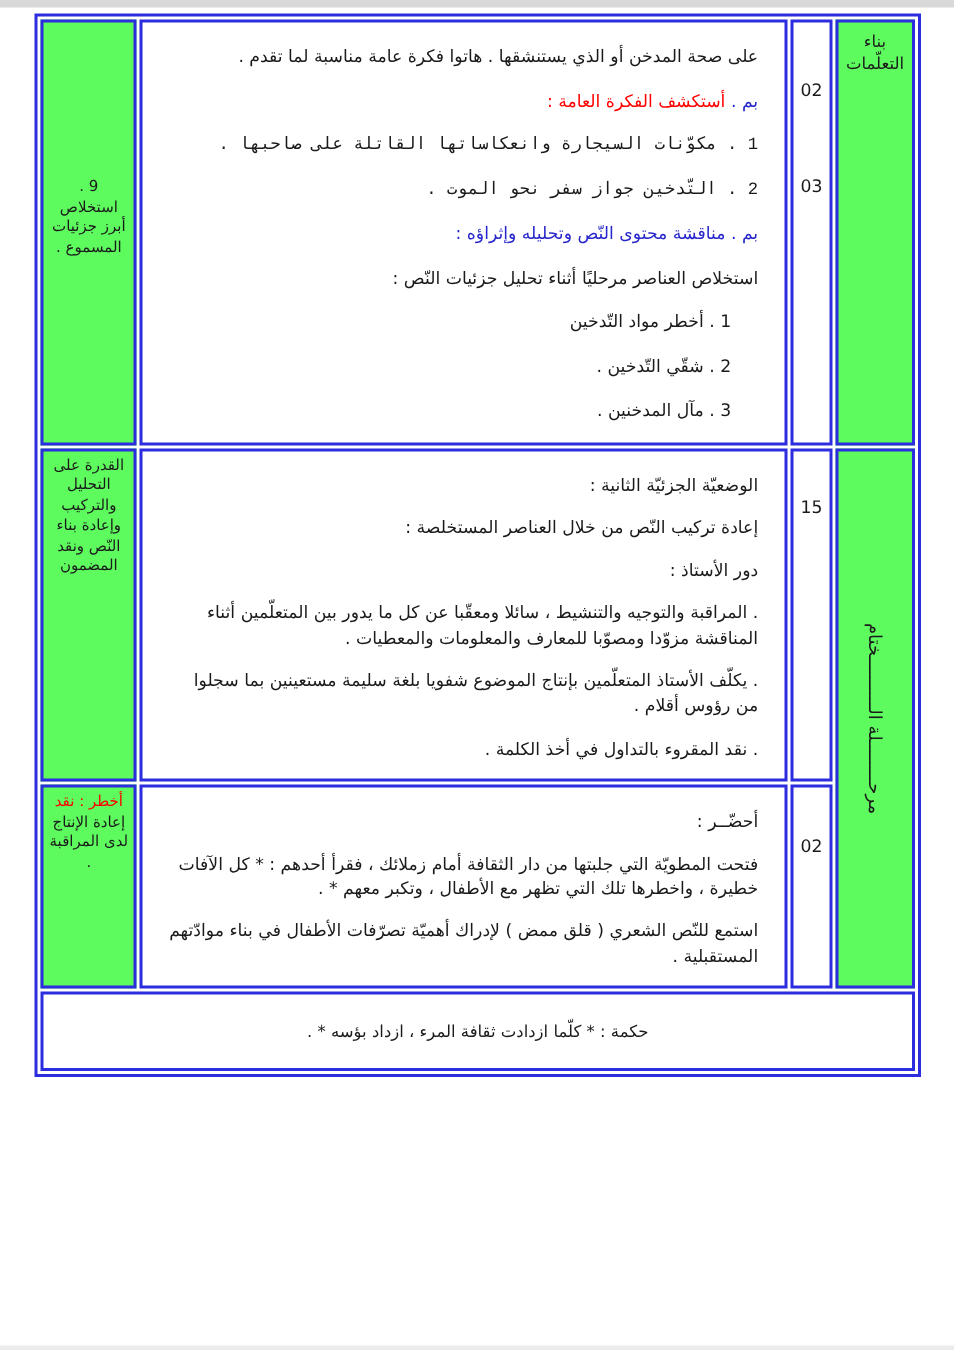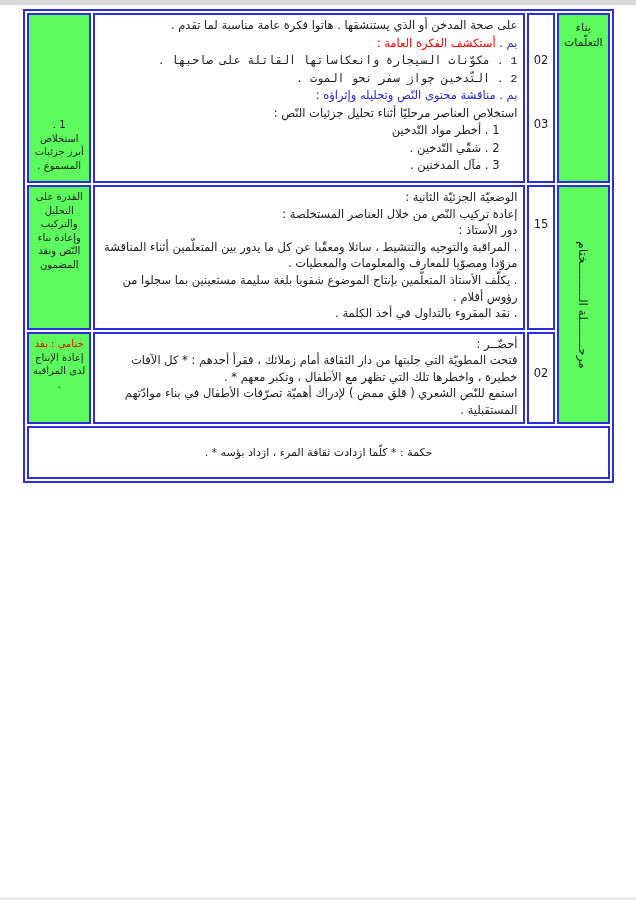--- a/index.html
+++ b/index.html
@@ -48,21 +48,21 @@
 
   
   .num-cell{text-align:center;font-size:11.5px;color:var(--ink);}
   .num-a{margin-top:38px;}
   .num-b{margin-top:50px;}
   .num-c{margin-top:30px;}
   .num-d{margin-top:32px;}
 
   
   .content-cell{padding:2px 6px 0 4px;}
-  .content-cell p{margin:0;font-size:11.5px;line-height:17.5px;color:var(--ink);text-align:right;}
+  .content-cell p{margin:12px;font-size:11.5px;line-height:17.5px;color:var(--ink);text-align:right;}
   tr.r2 .content-cell p{line-height:16.6px;}
   tr.r3 .content-cell p{line-height:16.4px;}
   .indent{padding-right:18px;}
   .red{color:var(--red);}
   .orange{color:var(--orange);font-family:Liberation Mono, monospace;}
   .bluetext{color:var(--bluetext);}
 
   
   .obj-cell{padding:3px 3px;}
   .obj-text{font-size:10px;line-height:13.5px;text-align:center;color:var(--ink);}
@@ -101,21 +101,21 @@
         <p class="orange">1 . مكوّنات السيجارة وانعكاساتها القاتلة على صاحبها .</p>
         <p class="orange">2 . التّدخين جواز سفر نحو الموت .</p>
         <p><span class="bluetext">بم .</span> <span class="bluetext">مناقشة محتوى النّص وتحليله وإثراؤه :</span></p>
         <p class="bluetext">استخلاص العناصر مرحليًا أثناء تحليل جزئيات النّص :</p>
         <p class="indent">1 . أخطر مواد التّدخين</p>
         <p class="indent">2 . شقّي التّدخين .</p>
         <p class="indent">3 . مآل المدخنين .</p>
       </td>
       <td class="green obj-cell">
         <div class="obj-bottom">
-          <div class="obj-text">1 . استخلاص أبرز جزئيات المسموع .</div>
+          <div class="obj-text">9 . استخلاص أبرز جزئيات المسموع .</div>
         </div>
       </td>
     </tr>
 
     <tr class="r2">
       <td class="green" rowspan="2">
         <div class="stage-vert-wrap">
           <div class="stage-vert">مرحــــــــلة الــــــــــختام</div>
         </div>
       </td>
@@ -138,21 +138,21 @@
     <tr class="r3">
       <td>
         <div class="num-cell num-d">02</div>
       </td>
       <td class="content-cell">
         <p class="red">أحضّــر :</p>
         <p>فتحت المطويّة التي جلبتها من دار الثقافة أمام زملائك ، فقرأ أحدهم : * كل الآفات خطيرة ، واخطرها تلك التي تظهر مع الأطفال ، وتكبر معهم * .</p>
         <p>استمع للنّص الشعري ( قلق ممض ) لإدراك أهميّة تصرّفات الأطفال في بناء موادّتهم المستقبلية .</p>
       </td>
       <td class="green obj-cell">
-        <div class="obj-text"><span class="red">ختامي : نقد</span></div>
+        <div class="obj-text"><span class="red">أخطر : نقد</span></div>
         <div class="obj-text">إعادة الإنتاج لدى المراقبة .</div>
       </td>
     </tr>
 
     <tr class="r4">
       <td colspan="4" class="wisdom-cell">
         <p>حكمة : * كلّما ازدادت ثقافة المرء ، ازداد بؤسه * .</p>
       </td>
     </tr>
   </tbody>

